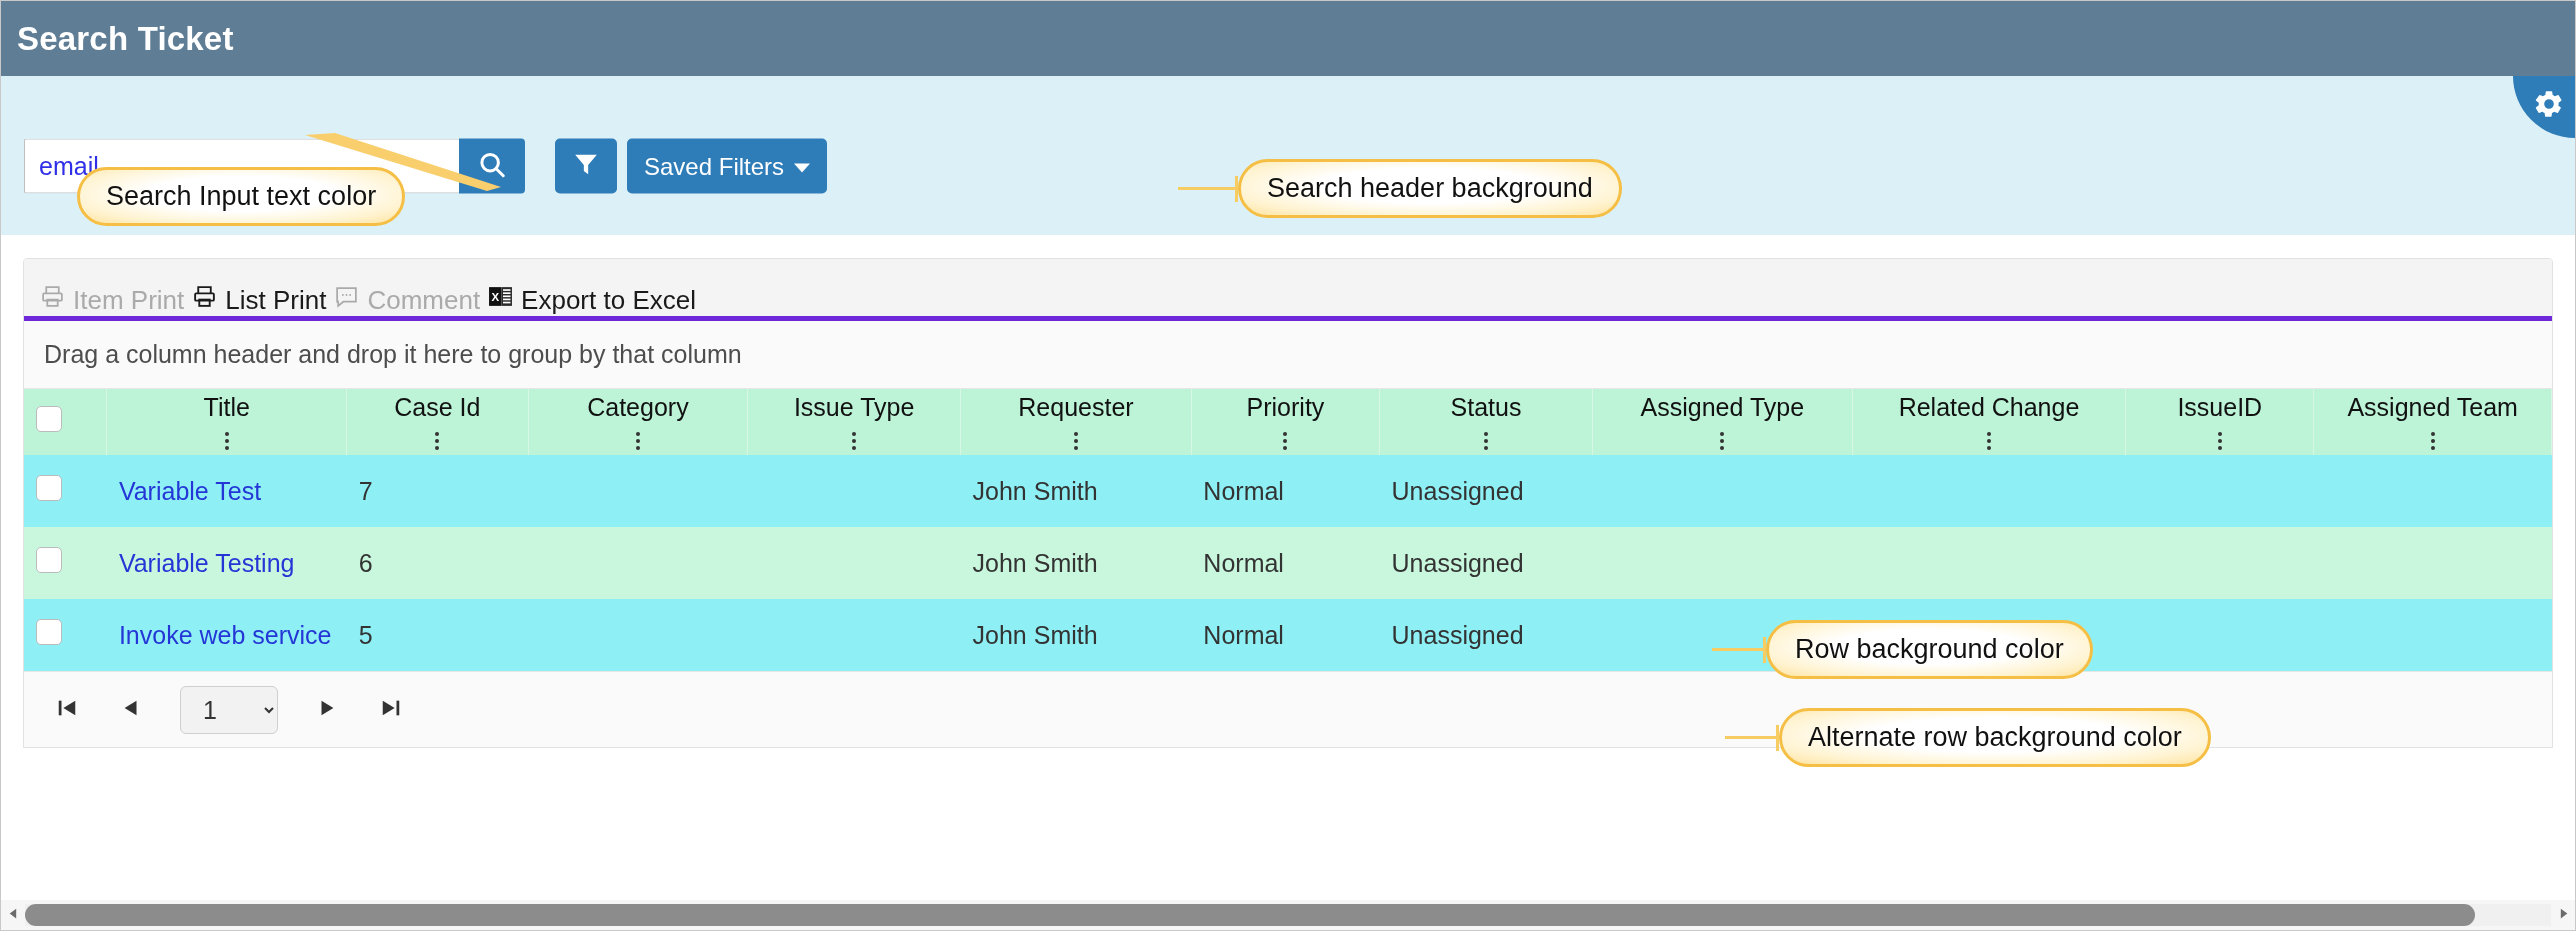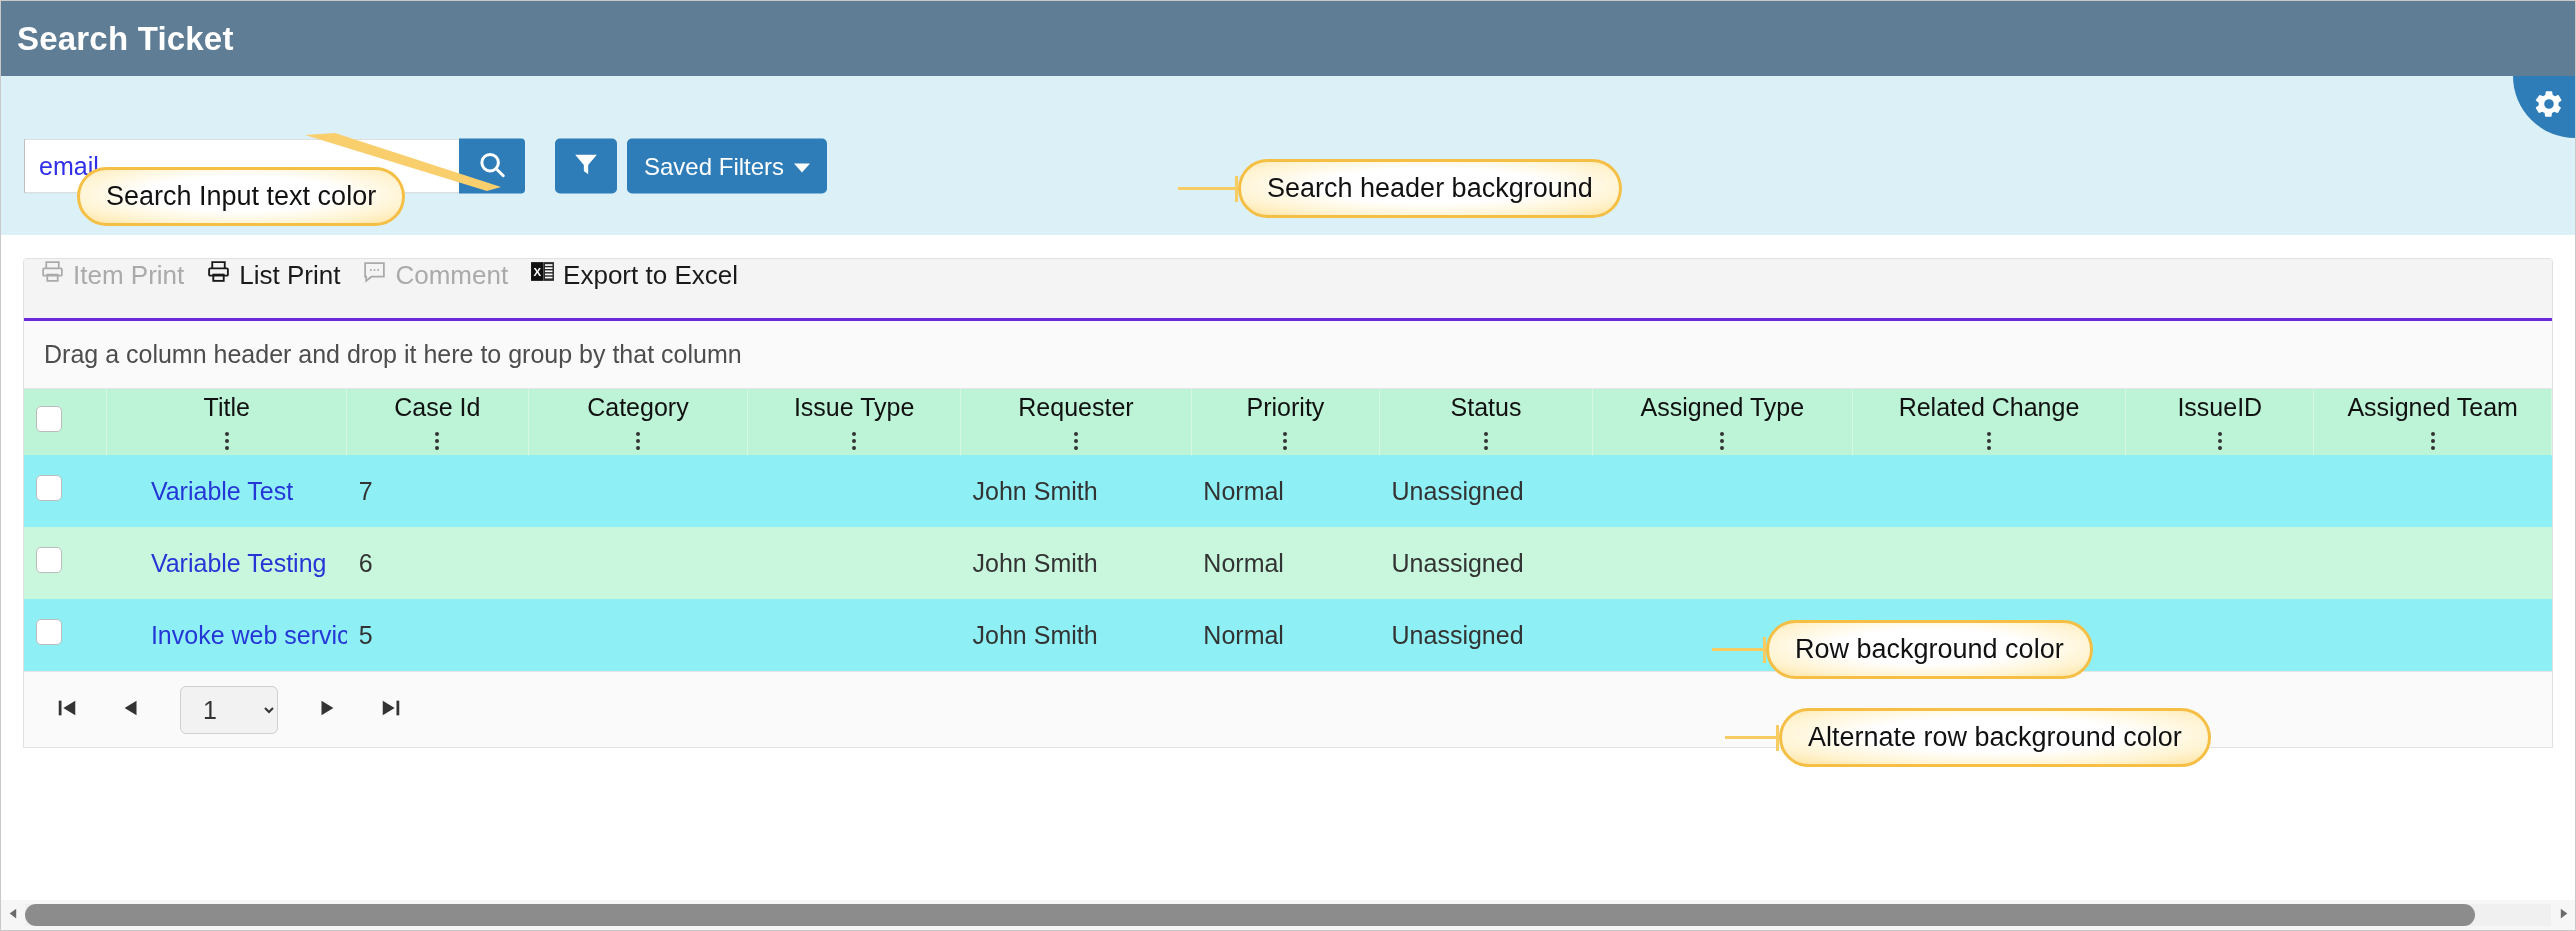--- a/index.html
+++ b/index.html
@@ -147,25 +147,25 @@
   .grid-wrap {
     margin: 22px 22px 0 22px;
     border: 1px solid #e2e2e2;
     border-radius: 4px 4px 0 0;
     background: #ffffff;
     overflow: hidden;
   }
   .grid-toolbar {
     height: 62px;
     background: #f4f4f4;
-    border-bottom: 3px solid #6d28d9;
-    display: flex;
-    align-items: flex-start;
+    border-bottom: 5px solid #6d28d9;
+    display: flex;
+    align-items: flex-end;
     padding-left: 16px;
-    gap: 22px;
+    gap: 8px;
   }
   .tool-item {
     display: flex;
     align-items: center;
     gap: 8px;
     font-size: 26px;
     color: #1a1a1a;
     cursor: pointer;
     background: none;
     border: none;
@@ -248,21 +248,20 @@
     white-space: nowrap;
     overflow: hidden;
   }
   tr.row-odd td { background: #8ef0f5; }
   tr.row-even td { background: #c9f7dd; }
   td.title-cell a {
     color: #2437d6;
     text-decoration: none;
     cursor: pointer;
     font-size: 25px;
-    margin-left: 32px;
   }
 
   
   .pager {
     height: 76px;
     background: #fafafa;
     border-top: 1px solid #e6e6e6;
     display: flex;
     align-items: center;
     padding-left: 28px;

